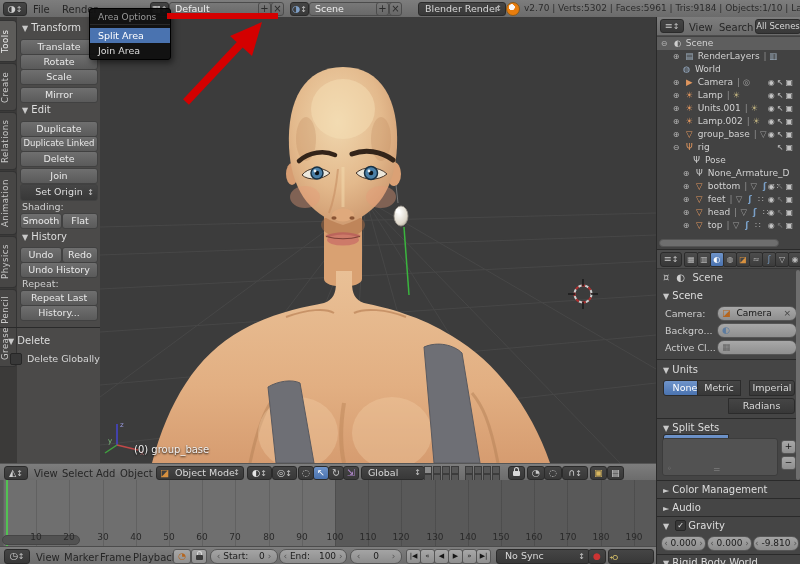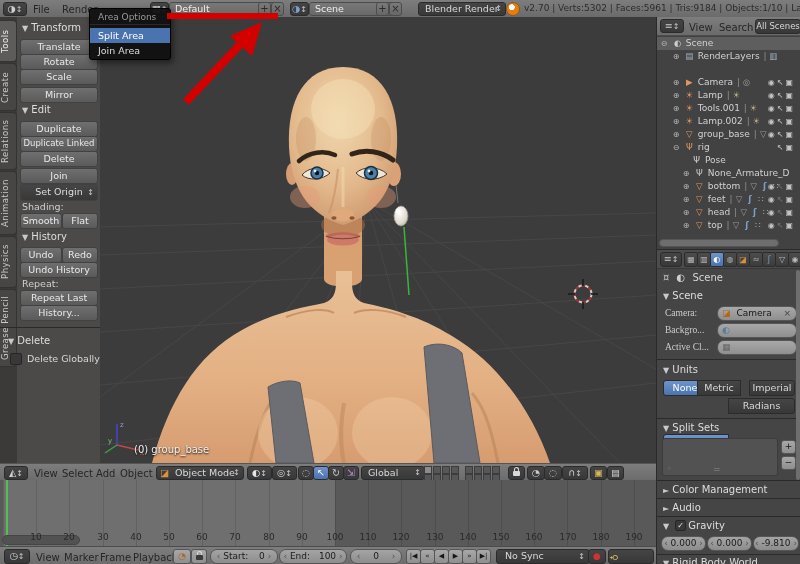--- a/index.html
+++ b/index.html
@@ -15,21 +15,21 @@
   .tsb{position:absolute;left:20px;width:76px;height:14px;background:linear-gradient(#6f6f6f,#5a5a5a);
        border:1px solid #414141;border-radius:3px;color:#e9e9e9;font-size:9.5px;text-align:center;line-height:13px;white-space:nowrap;overflow:hidden;}
   .phd{position:absolute;color:#dedede;font-size:10px;white-space:nowrap;}
   .tri{color:#c9c9c9;font-size:8px;}
   .orow{position:absolute;left:0;width:144px;height:13px;font-size:9px;color:#d2d2d2;white-space:nowrap;line-height:13px;}
   .otg{display:inline-block;width:10px;color:#b5b5b5;font-size:8px;text-align:center;}
   .oic{display:inline-block;width:11px;text-align:center;font-size:8.5px;}
   .osep{color:#8f8f8f;padding:0 1px;}
   .orr{position:absolute;right:6px;top:0;letter-spacing:2px;color:#c3c3c3;font-size:8px;}
   .o-or{color:#e0965e;}
-  .plb{font-size:9.5px;color:#cdcdcd;white-space:nowrap;font-family:Liberation Serif, serif;}
+  .plb{font-size:9.5px;color:#cdcdcd;white-space:nowrap;}
   .num{position:absolute;background:linear-gradient(#a4a4a4,#8d8d8d);border:1px solid #565656;border-radius:7px;
        color:#1c1c1c;font-size:9px;text-align:center;line-height:12px;}
   .lbtn{background:linear-gradient(#a8a8a8,#8f8f8f);border:1px solid #565656;border-radius:3px;color:#161616;text-align:center;}
   .blue{background:linear-gradient(#6f94ca,#4a73b0)!important;color:#fff!important;}
   .rul{position:absolute;transform:translateX(-50%);font-size:9px;color:#2a2a2a;}
   .pbb{position:absolute;top:2px;width:13px;height:13px;font-size:7px;line-height:13px;}
   .laycell{display:inline-block;width:6px;height:6px;background:#575757;border:1px solid #3c3c3c;margin-right:1px;}
   .tabv{position:absolute;left:0;width:16px;background:#474645;border:1px solid #333;border-right:none;
         border-radius:4px 0 0 4px;color:#c9c9c9;font-size:8.5px;writing-mode:vertical-rl;transform:rotate(180deg);
         text-align:center;letter-spacing:.5px;}
@@ -331,38 +331,43 @@
       <span style="padding-left:2px;"></span><span class="otg">⊖</span>
       <span class="oic" style="color:#cfcfcf;">◐</span>
       <span>Scene</span>
     </div>
     <div class="orow" style="top:33px;">
       <span style="padding-left:14px;"></span><span class="otg">⊕</span>
       <span class="oic" style="color:#9fb0c0;">▤</span>
       <span>RenderLayers</span>
       <span class="osep">|</span><span class="oic" style="color:#9fb0c0;">▥</span>
     </div>
+    <div class="orow" style="top:46px;">
+      <span style="padding-left:24px;"></span>
+      <span class="oic" style="color:#9ab0c8;">◍</span>
+      <span>World</span>
+    </div>
     <div class="orow" style="top:59px;">
       <span style="padding-left:14px;"></span><span class="otg">⊕</span>
       <span class="oic o-or">▶</span>
       <span>Camera</span>
       <span class="osep">|</span><span class="oic" style="color:#9a9a9a;">◎</span>
       <span class="orr"><span>◉</span><span>↖</span><span>▣</span></span>
     </div>
     <div class="orow" style="top:72px;">
       <span style="padding-left:14px;"></span><span class="otg">⊕</span>
       <span class="oic o-or">☀</span>
       <span>Lamp</span>
       <span class="osep">|</span><span class="oic" style="color:#bdb07e;">☀</span>
       <span class="orr"><span>◉</span><span>↖</span><span>▣</span></span>
     </div>
     <div class="orow" style="top:85px;">
       <span style="padding-left:14px;"></span><span class="otg">⊕</span>
       <span class="oic o-or">☀</span>
-      <span>Tools.001</span>
+      <span>Units.001</span>
       <span class="osep">|</span><span class="oic" style="color:#bdb07e;">☀</span>
       <span class="orr"><span>◉</span><span>↖</span><span>▣</span></span>
     </div>
     <div class="orow" style="top:98px;">
       <span style="padding-left:14px;"></span><span class="otg">⊕</span>
       <span class="oic o-or">☀</span>
       <span>Lamp.002</span>
       <span class="osep">|</span><span class="oic" style="color:#bdb07e;">☀</span>
       <span class="orr"><span>◉</span><span>↖</span><span>▣</span></span>
     </div>

